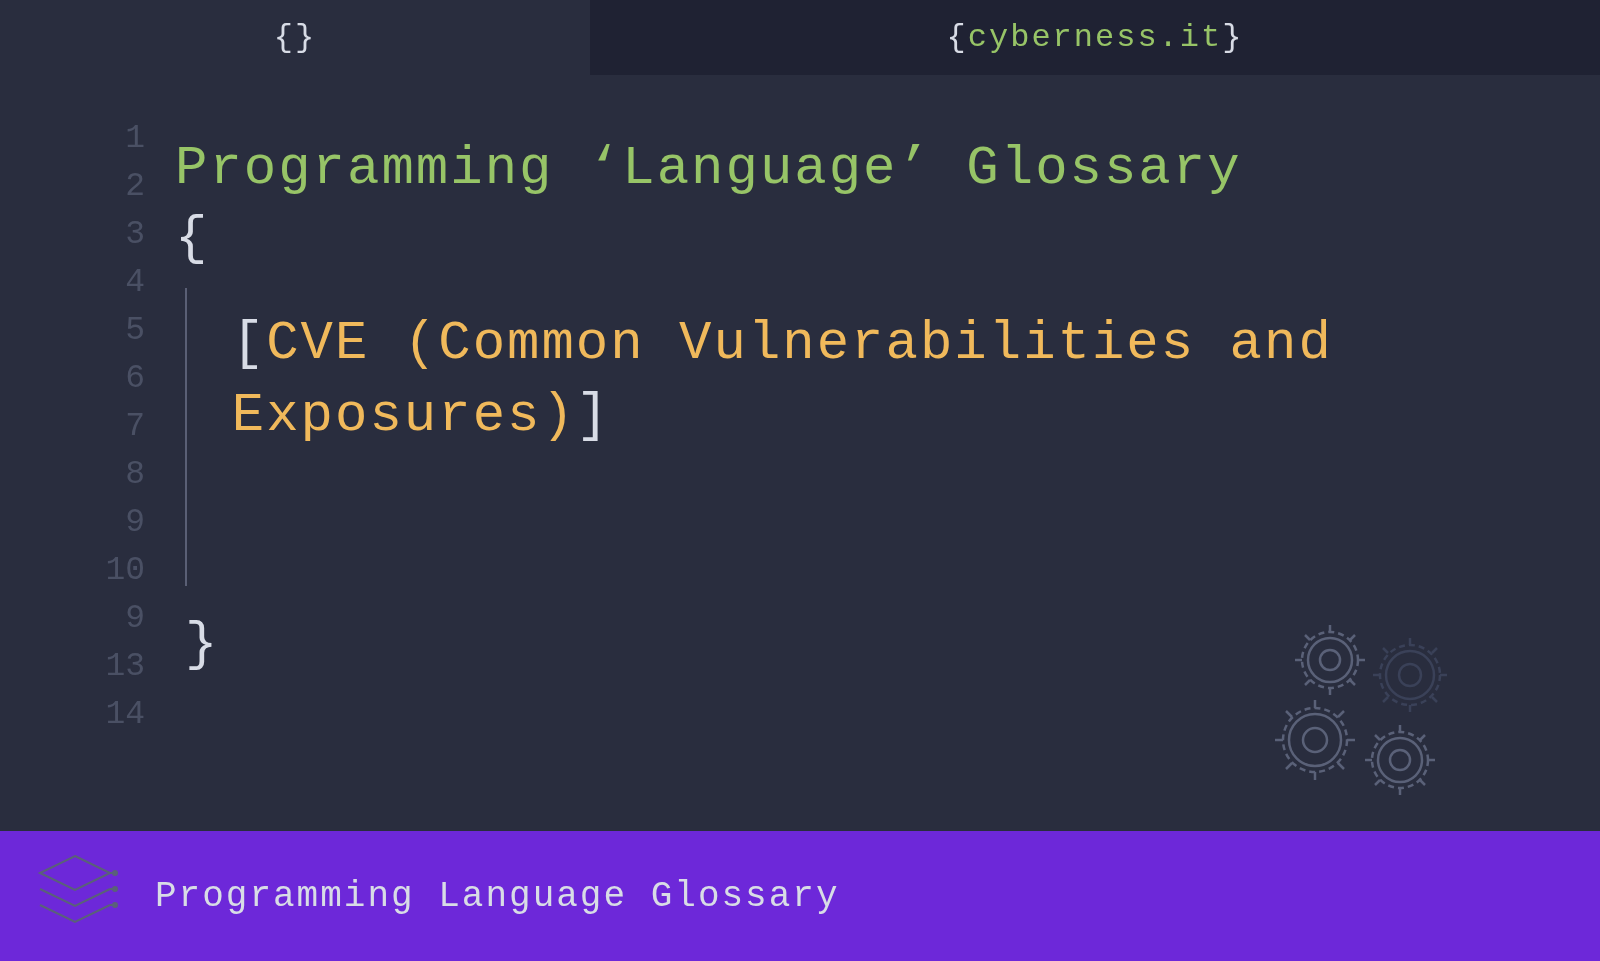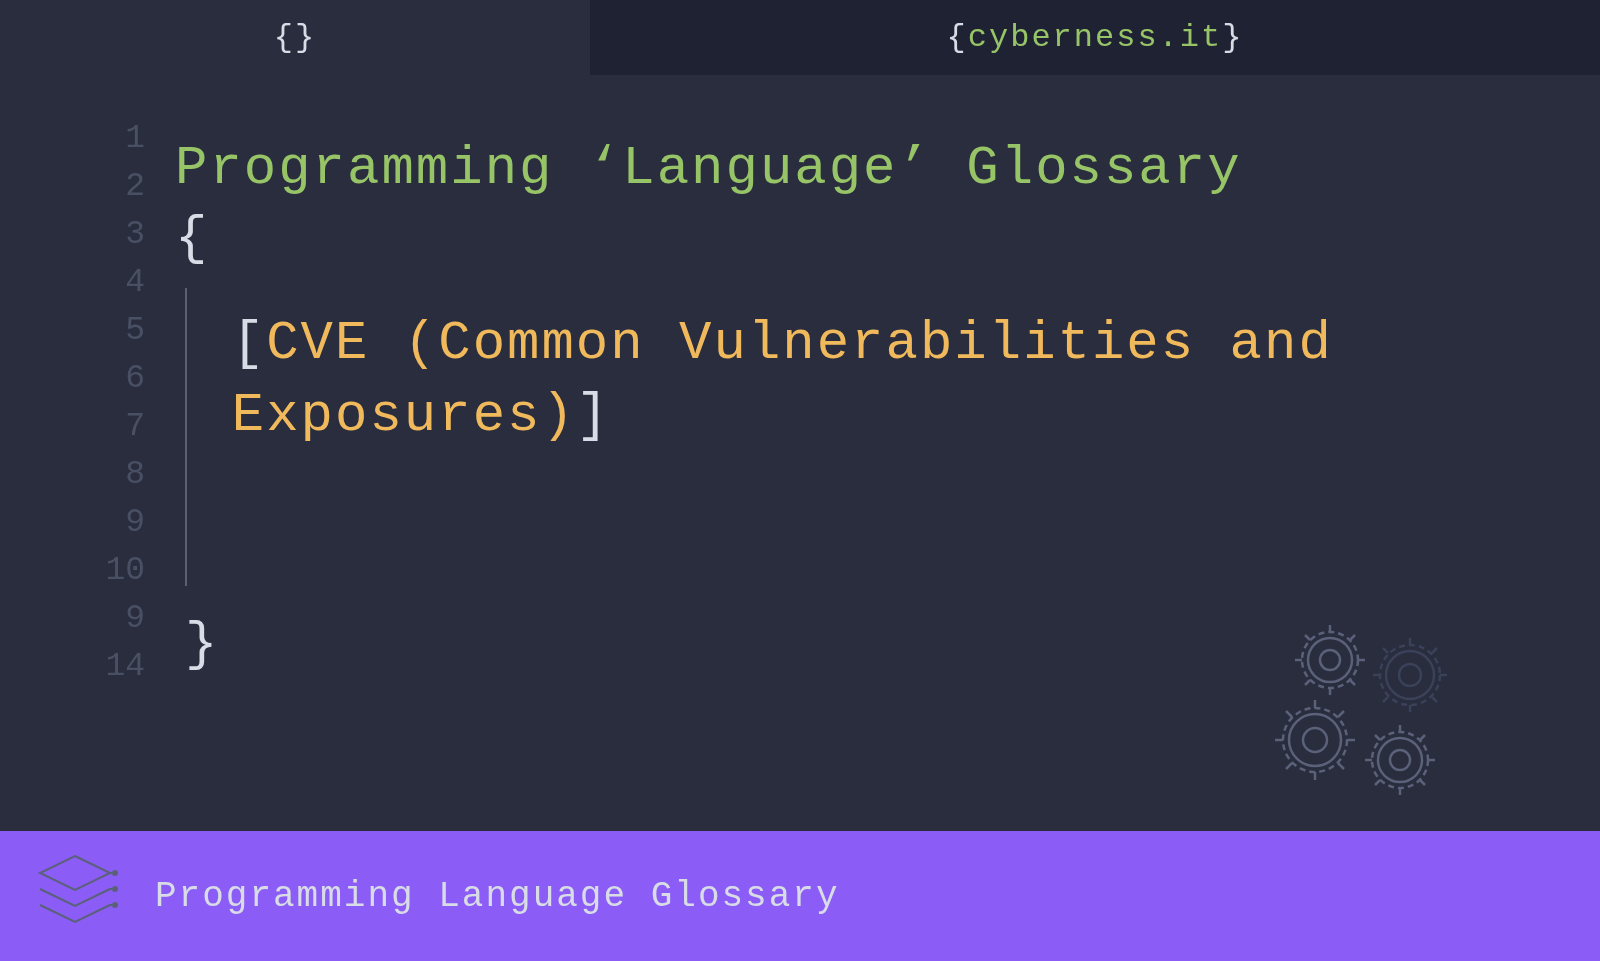--- a/index.html
+++ b/index.html
@@ -136,21 +136,21 @@
       width: 230px;
       height: 200px;
     }
     
     .footer {
       position: absolute;
       bottom: 0;
       left: 0;
       right: 0;
       height: 130px;
-      background: #8b5cf6;
+      background: #6d28d9;
       display: flex;
       align-items: center;
       padding-left: 30px;
     }
     
     .footer-icon {
       width: 90px;
       height: 90px;
       margin-right: 35px;
     }
@@ -183,20 +183,21 @@
     <div>2</div>
     <div>3</div>
     <div>4</div>
     <div>5</div>
     <div>6</div>
     <div>7</div>
     <div>8</div>
     <div>9</div>
     <div>10</div>
     <div>9</div>
+    <div>13</div>
     <div>14</div>
   </div>
 
   <div class="code-content">
     <div class="title-line">Programming ‘Language’ Glossary</div>
     <div class="open-brace">{</div>
 
     <div class="content-block">
       <div class="vertical-line"></div>
       <div class="bracket-content">

